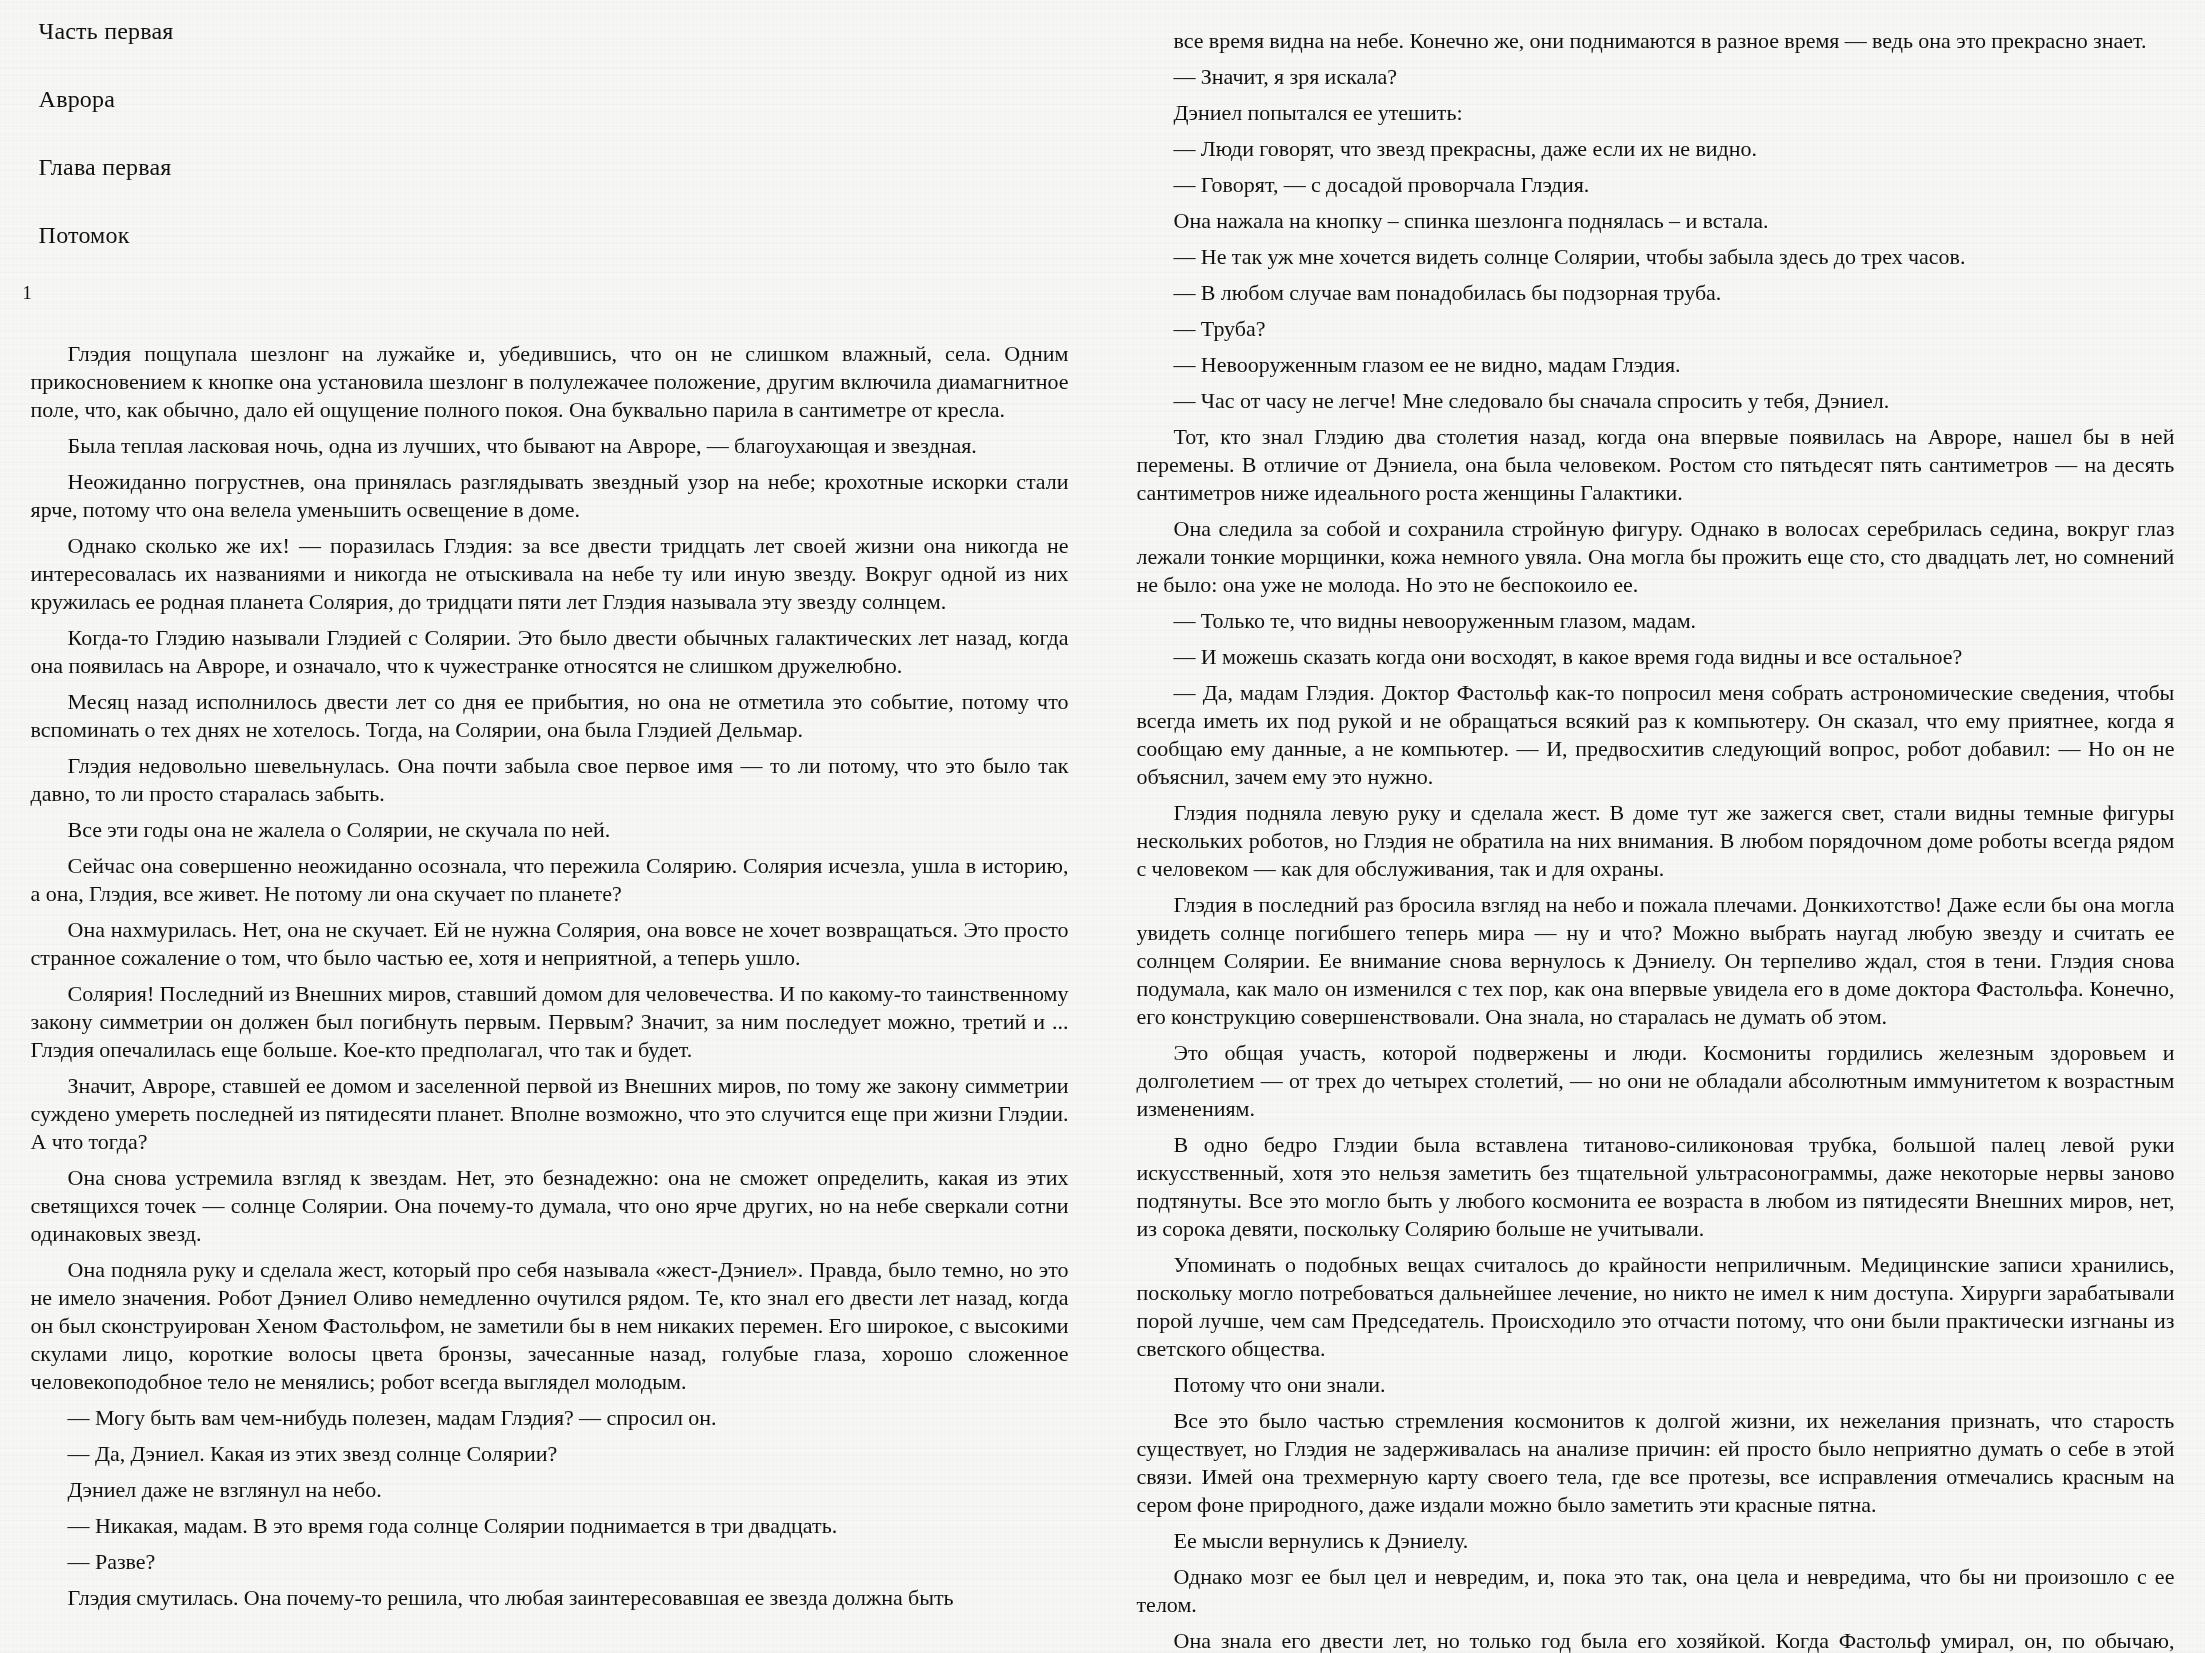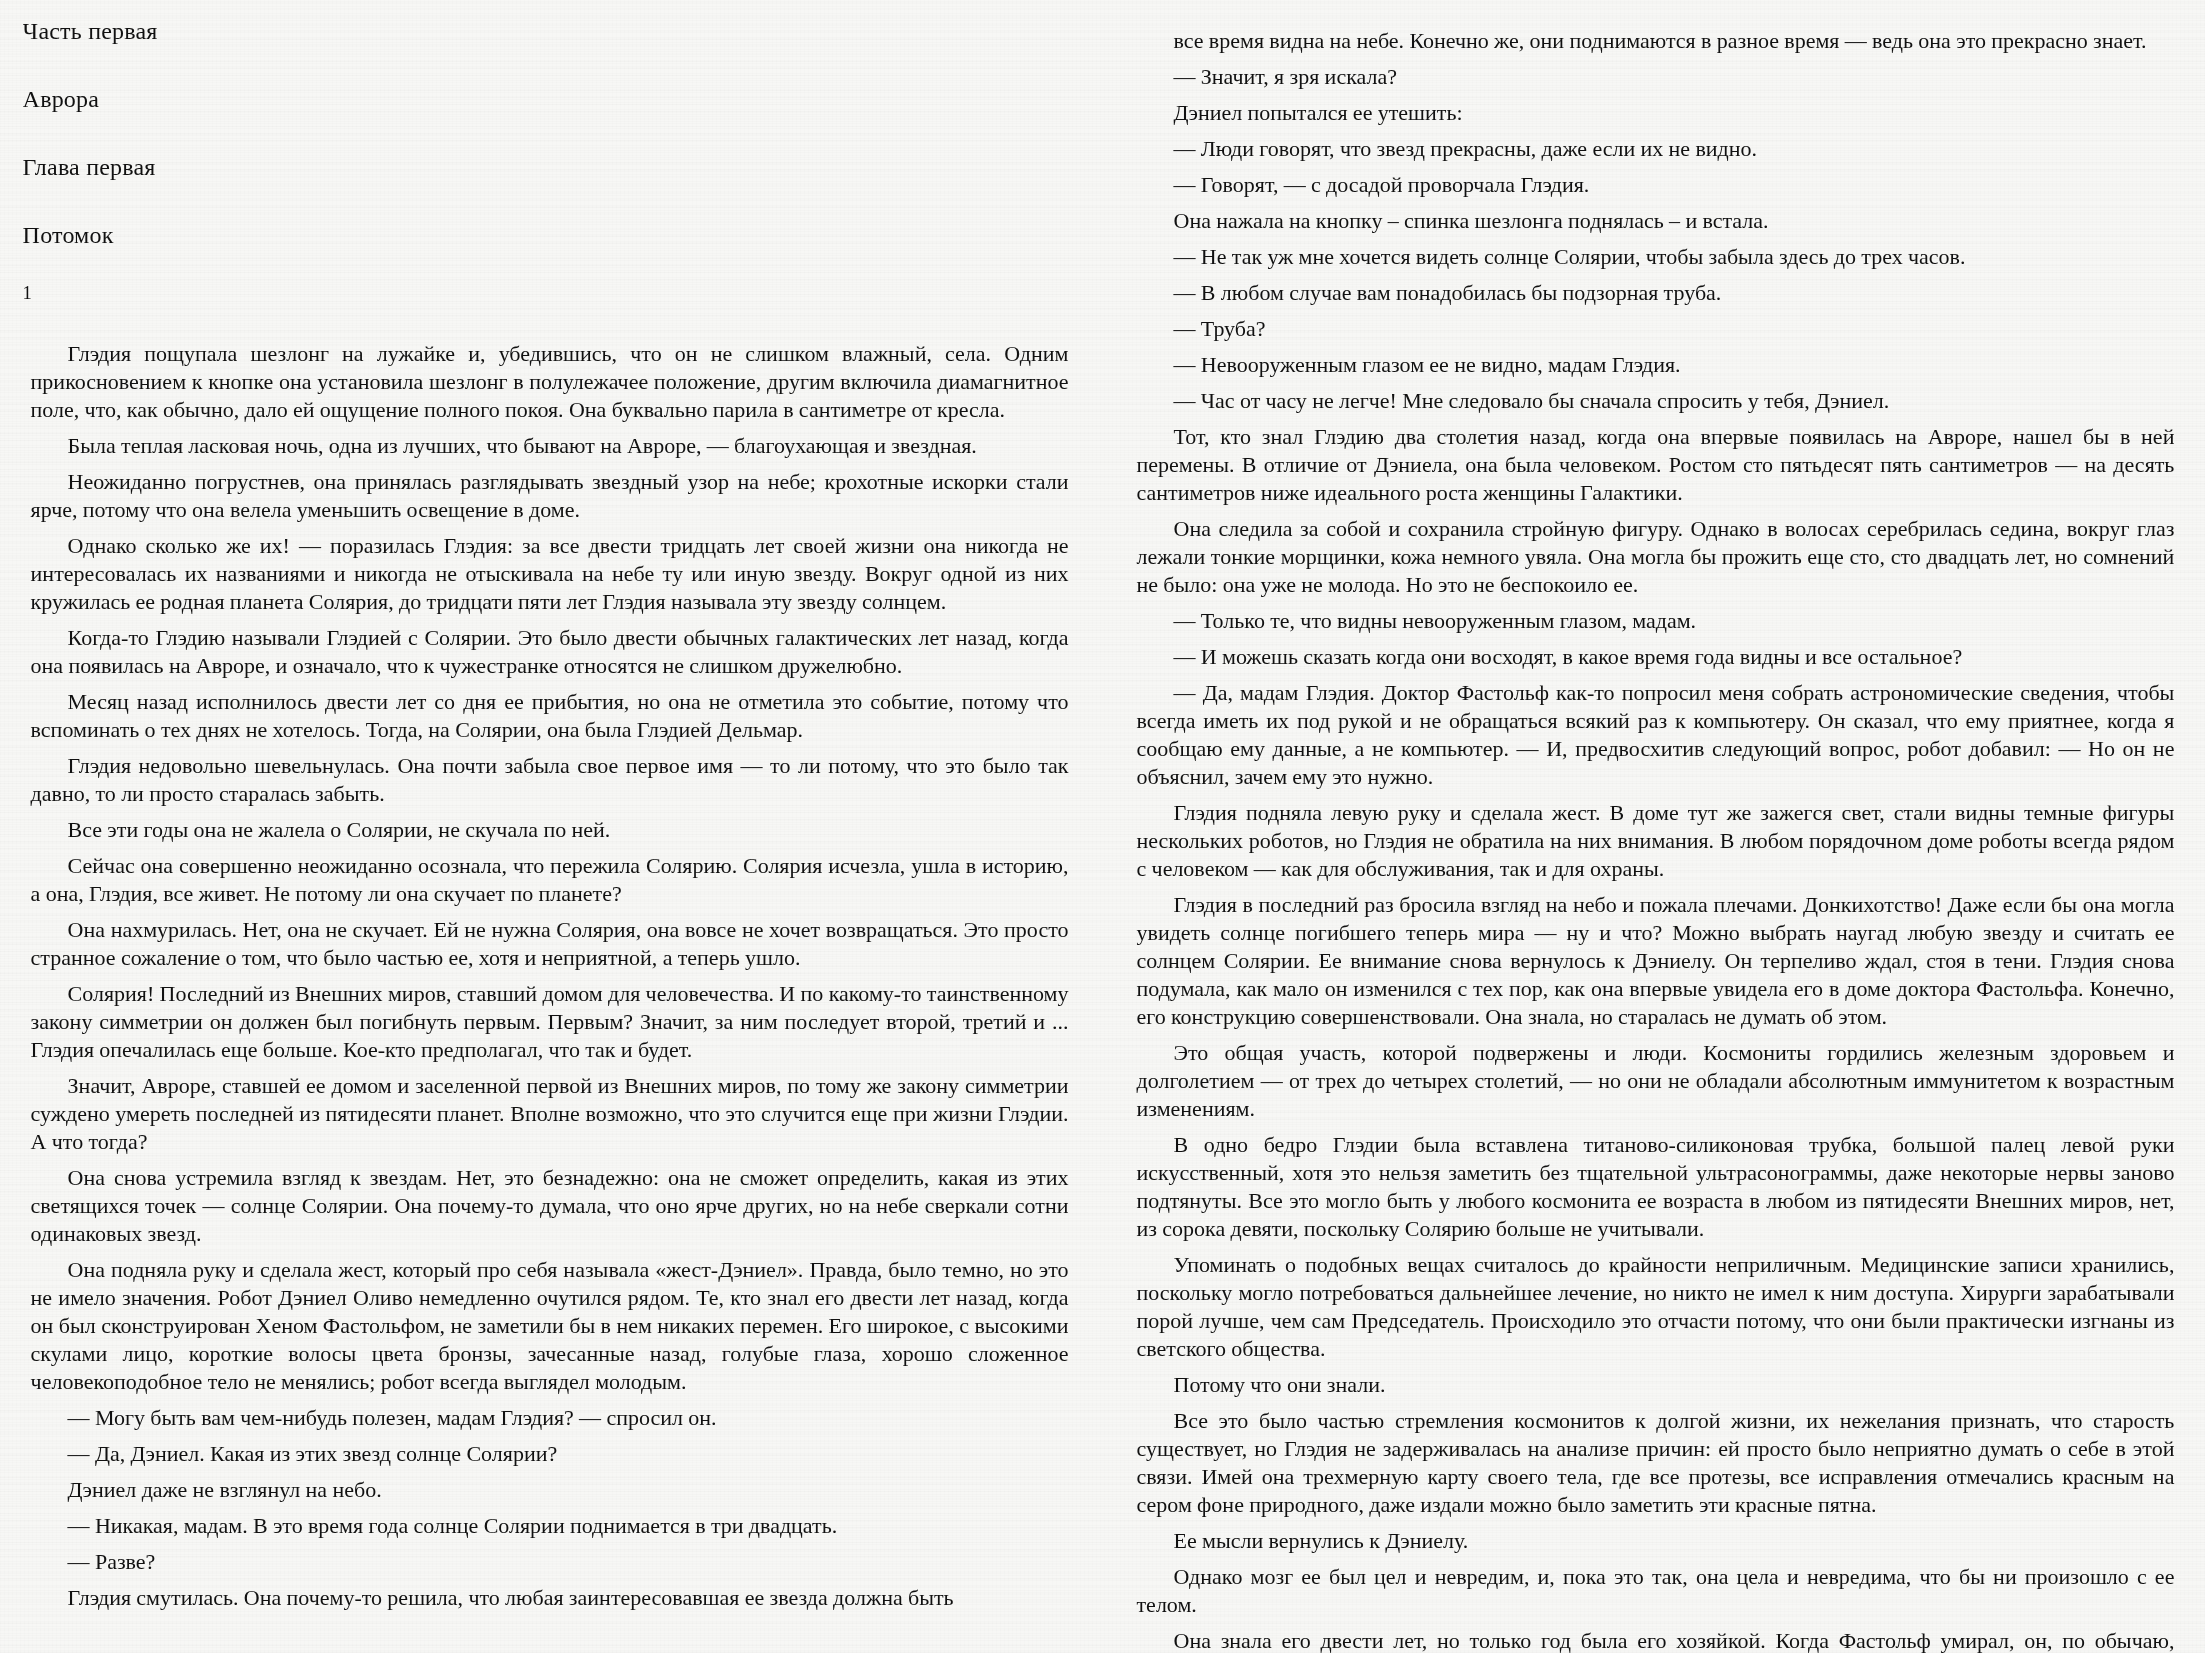--- a/index.html
+++ b/index.html
@@ -64,21 +64,21 @@
     box-sizing: border-box;
     overflow: hidden;
   }
 
   .column.left  { padding-right: 26px; }
   .column.right { padding-left: 26px; }
 
   .heading {
     font-size: 24px;
     line-height: 1.0;
-    margin: 0 0 0 0;
+    margin: 0 0 0 16px;
     font-weight: normal;
     letter-spacing: 0.2px;
   }
 
   .heading-gap  { height: 44px; }
   .number-gap   { height: 37px; }
 
   .section-number {
     font-size: 18.6px;
     line-height: 1.0;
@@ -127,21 +127,21 @@
         <p class="body">Глэдия пощупала шезлонг на лужайке и, убедившись, что он не слишком влажный, села. Одним прикосновением к кнопке она установила шезлонг в полулежачее положение, другим включила диамагнитное поле, что, как обычно, дало ей ощущение полного покоя. Она буквально парила в сантиметре от кресла.</p>
         <p class="body">Была теплая ласковая ночь, одна из лучших, что бывают на Авроре, — благоухающая и звездная.</p>
         <p class="body">Неожиданно погрустнев, она принялась разглядывать звездный узор на небе; крохотные искорки стали ярче, потому что она велела уменьшить освещение в доме.</p>
         <p class="body">Однако сколько же их! — поразилась Глэдия: за все двести тридцать лет своей жизни она никогда не интересовалась их названиями и никогда не отыскивала на небе ту или иную звезду. Вокруг одной из них кружилась ее родная планета Солярия, до тридцати пяти лет Глэдия называла эту звезду солнцем.</p>
         <p class="body">Когда-то Глэдию называли Глэдией с Солярии. Это было двести обычных галактических лет назад, когда она появилась на Авроре, и означало, что к чужестранке относятся не слишком дружелюбно.</p>
         <p class="body">Месяц назад исполнилось двести лет со дня ее прибытия, но она не отметила это событие, потому что вспоминать о тех днях не хотелось. Тогда, на Солярии, она была Глэдией Дельмар.</p>
         <p class="body">Глэдия недовольно шевельнулась. Она почти забыла свое первое имя — то ли потому, что это было так давно, то ли просто старалась забыть.</p>
         <p class="body">Все эти годы она не жалела о Солярии, не скучала по ней.</p>
         <p class="body">Сейчас она совершенно неожиданно осознала, что пережила Солярию. Солярия исчезла, ушла в историю, а она, Глэдия, все живет. Не потому ли она скучает по планете?</p>
         <p class="body">Она нахмурилась. Нет, она не скучает. Ей не нужна Солярия, она вовсе не хочет возвращаться. Это просто странное сожаление о том, что было частью ее, хотя и неприятной, а теперь ушло.</p>
-        <p class="body">Солярия! Последний из Внешних миров, ставший домом для человечества. И по какому-то таинственному закону симметрии он должен был погибнуть первым. Первым? Значит, за ним последует второй, третий и ... Глэдия опечалилась еще больше. Кое-кто предполагал, что так и будет.</p>
+        <p class="body">Солярия! Последний из Внешних миров, ставший домом для человечества. И по какому-то таинственному закону симметрии он должен был погибнуть первым. Первым? Значит, за ним последует можно, третий и ... Глэдия опечалилась еще больше. Кое-кто предполагал, что так и будет.</p>
         <p class="body">Значит, Авроре, ставшей ее домом и заселенной первой из Внешних миров, по тому же закону симметрии суждено умереть последней из пятидесяти планет. Вполне возможно, что это случится еще при жизни Глэдии. А что тогда?</p>
         <p class="body">Она снова устремила взгляд к звездам. Нет, это безнадежно: она не сможет определить, какая из этих светящихся точек — солнце Солярии. Она почему-то думала, что оно ярче других, но на небе сверкали сотни одинаковых звезд.</p>
         <p class="body">Она подняла руку и сделала жест, который про себя называла «жест-Дэниел». Правда, было темно, но это не имело значения. Робот Дэниел Оливо немедленно очутился рядом. Те, кто знал его двести лет назад, когда он был сконструирован Хеном Фастольфом, не заметили бы в нем никаких перемен. Его широкое, с высокими скулами лицо, короткие волосы цвета бронзы, зачесанные назад, голубые глаза, хорошо сложенное человекоподобное тело не менялись; робот всегда выглядел молодым.</p>
         <p class="body dialogue">— Могу быть вам чем-нибудь полезен, мадам Глэдия? — спросил он.</p>
         <p class="body dialogue">— Да, Дэниел. Какая из этих звезд солнце Солярии?</p>
         <p class="body">Дэниел даже не взглянул на небо.</p>
         <p class="body dialogue">— Никакая, мадам. В это время года солнце Солярии поднимается в три двадцать.</p>
         <p class="body dialogue">— Разве?</p>
         <p class="body">Глэдия смутилась. Она почему-то решила, что любая заинтересовавшая ее звезда должна быть</p>
       </div>

